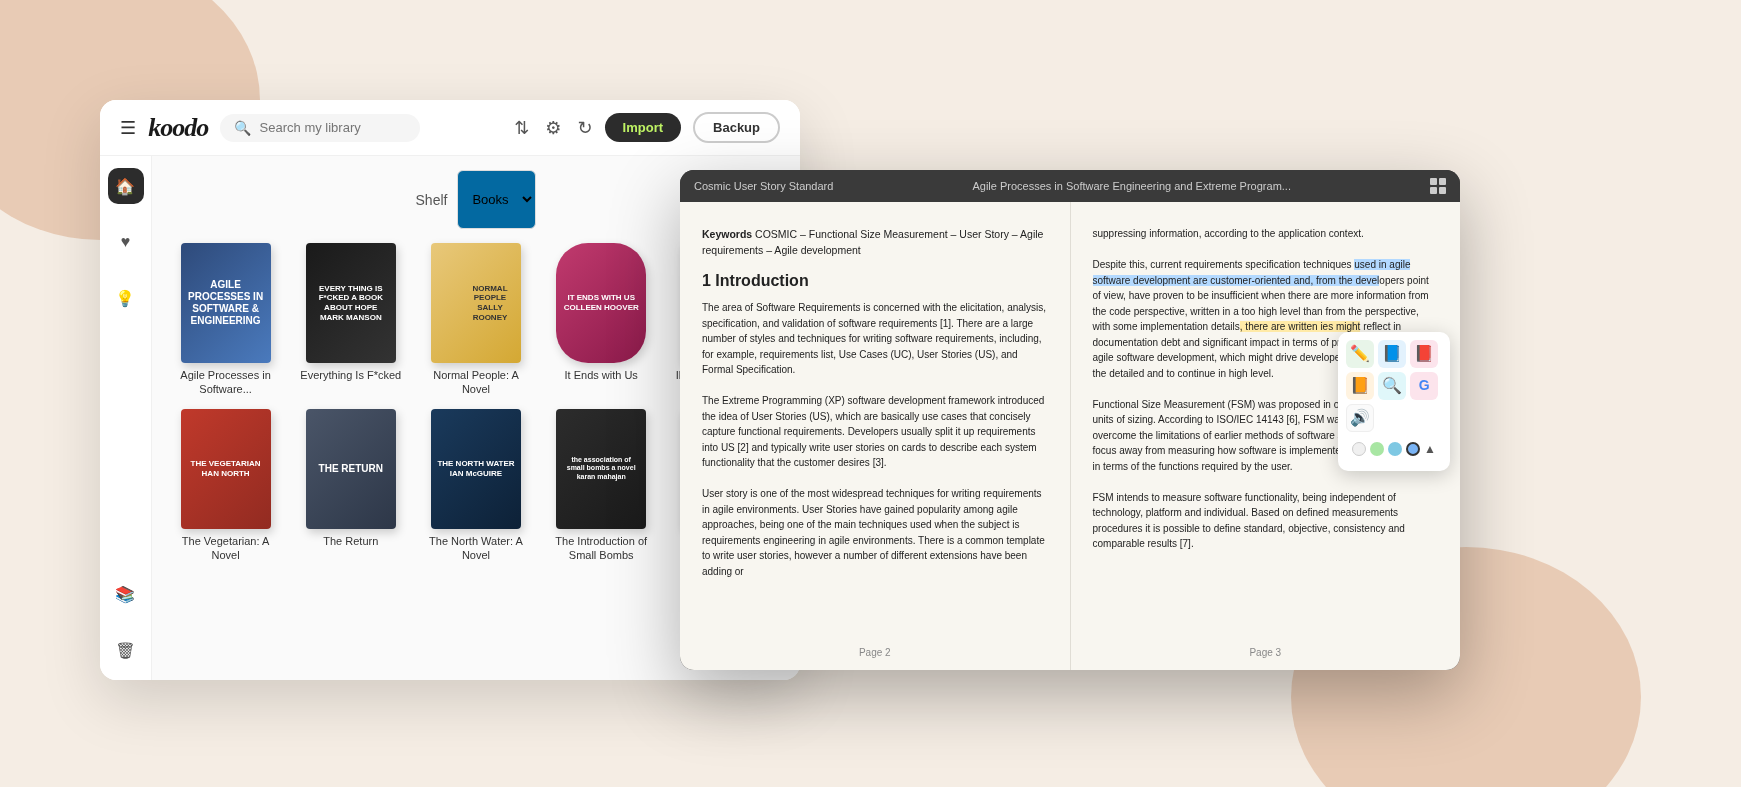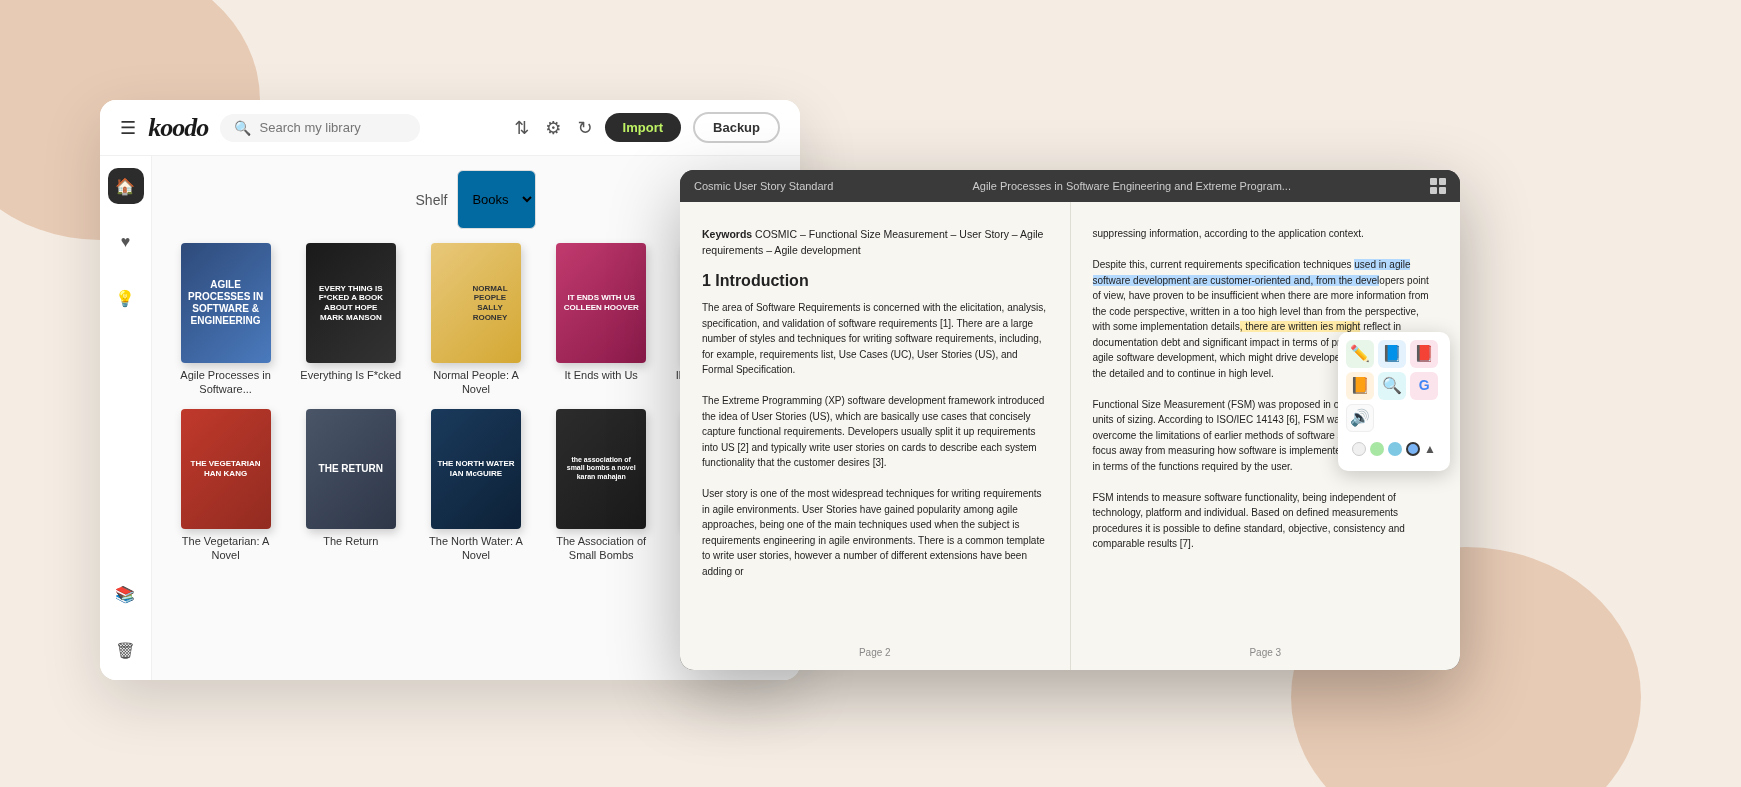--- a/index.html
+++ b/index.html
@@ -210,21 +210,21 @@
       color: #333;
       text-align: center;
       margin-top: 5px;
       line-height: 1.3;
     }
 
     
     .cover-agile { background: linear-gradient(135deg, #2e4a7a, #4a7abd); }
     .cover-everything { background: linear-gradient(135deg, #1a1a1a, #333); }
     .cover-normal { background: linear-gradient(135deg, #e8c87a, #d4a833); }
-    .cover-ends { background: linear-gradient(135deg, #c13a6e, #8b1a4a); }
+    .cover-ends { background: linear-gradient(135deg, #c13a6e, #8b1a4a); border-radius: 32px; }
     .cover-ikigai { background: linear-gradient(135deg, #d4e8c2, #a8d080); color: #333; }
     .cover-vegetarian { background: linear-gradient(135deg, #c0392b, #922b21); }
     .cover-return { background: linear-gradient(135deg, #4a5568, #2d3748); }
     .cover-north { background: linear-gradient(135deg, #1a3a5c, #0d2137); }
     .cover-small-bombs { background: linear-gradient(135deg, #2c2c2c, #1a1a1a); }
     .cover-underground { background: linear-gradient(135deg, #8b2222, #5c1515); }
 
     
     .reader-window {
       position: absolute;
@@ -429,21 +429,21 @@
 
         <div class="book-item">
           <div class="book-cover cover-ikigai">
             <span style="font-size:12px; color:#333; font-weight:900;">IKIGAI</span>
           </div>
           <div class="book-title">Ikigai: The Japanese Secr...</div>
         </div>
 
         <div class="book-item">
           <div class="book-cover cover-vegetarian">
-            <span style="font-size:8px;">THE VEGETARIAN HAN KANG</span>
+            <span style="font-size:8px;">THE VEGETARIAN HAN NORTH</span>
           </div>
           <div class="book-title">The Vegetarian: A Novel</div>
         </div>
 
         <div class="book-item">
           <div class="book-cover cover-return">
             <span style="font-size:10px;">THE RETURN</span>
           </div>
           <div class="book-title">The Return</div>
         </div>
@@ -452,21 +452,21 @@
           <div class="book-cover cover-north">
             <span style="font-size:8px;">THE NORTH WATER IAN McGUIRE</span>
           </div>
           <div class="book-title">The North Water: A Novel</div>
         </div>
 
         <div class="book-item">
           <div class="book-cover cover-small-bombs">
             <span style="font-size:7px;">the association of small bombs a novel karan mahajan</span>
           </div>
-          <div class="book-title">The Association of Small Bombs</div>
+          <div class="book-title">The Introduction of Small Bombs</div>
         </div>
 
         <div class="book-item">
           <div class="book-cover cover-underground">
             <span style="font-size:7px;">COLSON WHITEHEAD THE UNDERGROUND RAILROAD</span>
           </div>
           <div class="book-title">The Undergroun...</div>
         </div>
 
       </div>

